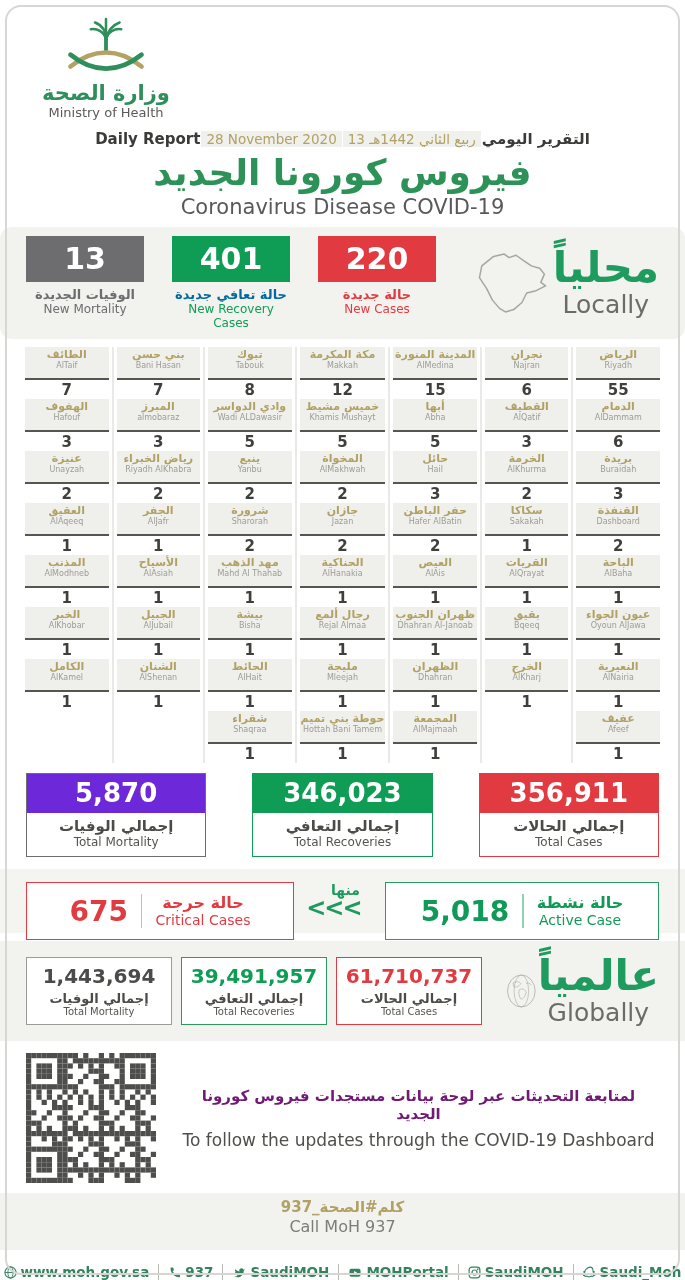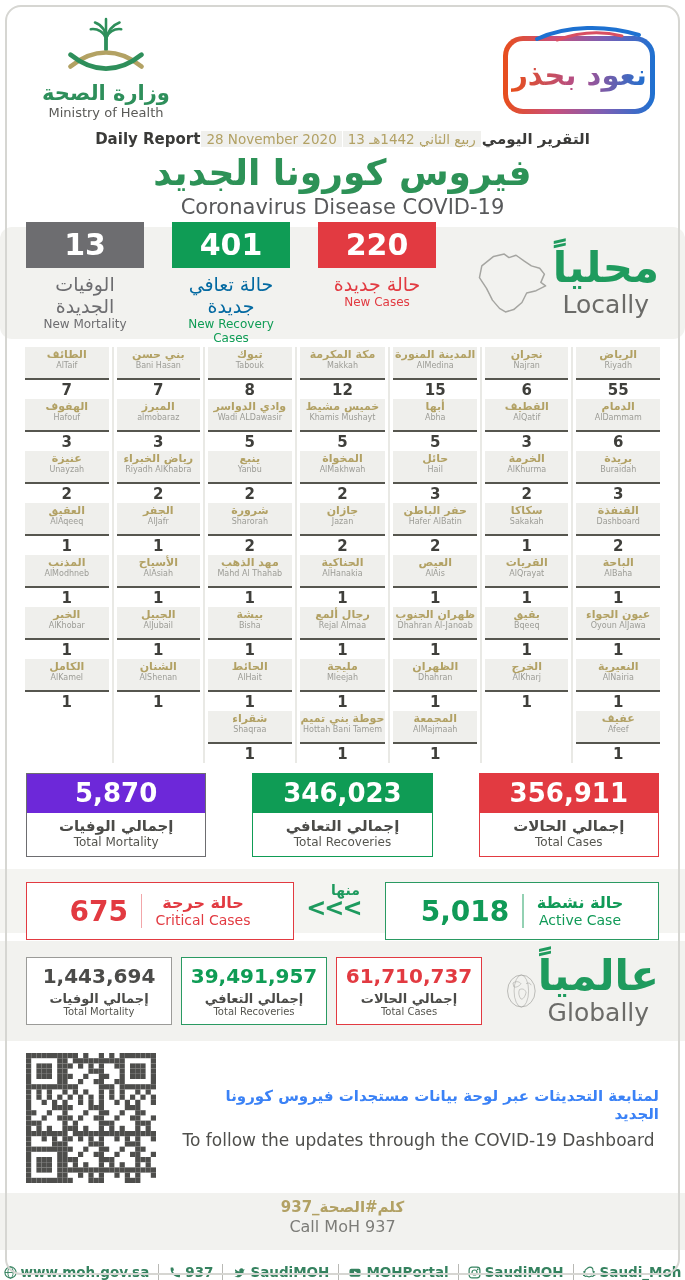--- a/index.html
+++ b/index.html
@@ -28,21 +28,21 @@
   .date-chip{color:#b2a164;background:#f0f0ed;padding:0 5px;font-size:13.5px;}
   .title-ar{color:#2d9257;font-size:36px;font-weight:bold;text-align:center;margin:4px 0 0;direction:rtl;}
   .title-en{color:#58595b;font-size:21px;text-align:center;margin-top:2px;}
 
   
   .band{background:#f2f2ef;}
 
   .locally-band{margin-top:8px;height:112px;display:flex;align-items:center;padding:0 26px;border-radius:12px;}
   .lstat{width:118px;text-align:center;margin-right:28px;}
   .lstat-num{height:46px;color:#fff;font-size:30px;font-weight:bold;line-height:46px;}
-  .lstat-ar{font-size:19px;font-weight:normal;margin-top:5px;direction:rtl;}
+  .lstat-ar{font-size:13px;font-weight:bold;margin-top:5px;direction:rtl;}
   .lstat-en{font-size:12px;}
   .ksa-map{width:116px;height:98px;margin-left:6px;}
   .area-heading{margin-left:auto;text-align:center;}
   .area-ar{font-size:42px;font-weight:bold;color:#1f9b5e;line-height:1;direction:rtl;}
   .area-en{font-size:25px;color:#6b6b68;margin-top:1px;}
 
   
   .city-grid{display:flex;direction:rtl;padding:8px 22px 0;}
   .city-col{flex:1;display:flex;flex-direction:column;}
   .city-col:not(:last-child){border-left:2px solid #e9e9e5;}
@@ -79,21 +79,21 @@
   .gbox{width:146px;background:#fff;border:1.5px solid;text-align:center;padding:6px 2px 7px;margin-right:9px;box-sizing:border-box;}
   .gbox-num{font-size:20px;font-weight:bold;}
   .gbox-ar{font-size:13px;font-weight:bold;color:#4b4b48;margin-top:3px;direction:rtl;}
   .gbox-en{font-size:10px;color:#55554f;}
   .globe{width:84px;height:90px;margin-left:14px;}
 
   
   .qr-section{display:flex;align-items:center;padding:12px 26px 0;gap:22px;}
   .qr{width:130px;height:130px;}
   .dash-text{flex:1;text-align:center;}
-  .dash-ar{color:#3b82f6;font-size:15px;font-weight:bold;direction:rtl;text-align:right;}
+  .dash-ar{color:#701a75;font-size:15px;font-weight:bold;direction:rtl;}
   .dash-en{color:#4f4f4c;font-size:17px;margin-top:7px;}
   .dash-url{color:#1d9158;font-size:20px;font-weight:bold;display:block;margin-top:8px;text-decoration:none;cursor:pointer;}
 
   
   .call-band{margin-top:10px;height:52px;text-align:center;padding-top:5px;box-sizing:content-box;}
   .call-ar{color:#b2a164;font-size:15px;font-weight:bold;direction:rtl;}
   .call-en{color:#7c7c78;font-size:16px;margin-top:1px;}
 
   
   .footer{display:flex;justify-content:center;align-items:center;padding:14px 0 0;}
@@ -116,29 +116,20 @@
           <path d="M60,30 C62,20 68,13 76,10"></path>
           <path d="M60,30 C62,21 70,17 78,18"></path>
           <path d="M60,30 C60,18 60,10 60,6"></path>
           <path d="M60,30 L60,42" stroke-width="4.5"></path>
         </g>
         <path d="M18,62 C45,40 75,40 102,62" stroke="#b3a264" stroke-width="5.5" fill="none" stroke-linecap="round"></path>
         <path d="M18,48 C45,70 75,70 102,48" stroke="#2e8f5b" stroke-width="5.5" fill="none" stroke-linecap="round"></path>
       </svg>
       <div class="logo-ar">وزارة الصحة</div>
       <div class="logo-en">Ministry of Health</div>
-    </div>
-    <div class="badge">
-      <svg class="badge-swoosh" viewBox="0 0 120 20">
-        <path d="M10,16 C40,2 80,2 112,12" stroke="#1d71d1" stroke-width="4" fill="none" stroke-linecap="round"></path>
-        <path d="M30,17 C55,8 75,8 95,13" stroke="#d94f63" stroke-width="3" fill="none" stroke-linecap="round"></path>
-      </svg>
-      <div class="badge-inner">
-        <span class="badge-text">نعود بحذر</span>
-      </div>
     </div>
   </header>
 
   <div class="date-line">
     <span class="dr-en">Daily Report</span>
     <span class="date-chip">28 November 2020</span>
     <span class="date-chip">13 ربيع الثاني 1442هـ</span>
     <span class="dr-ar">التقرير اليومي</span>
   </div>
 

